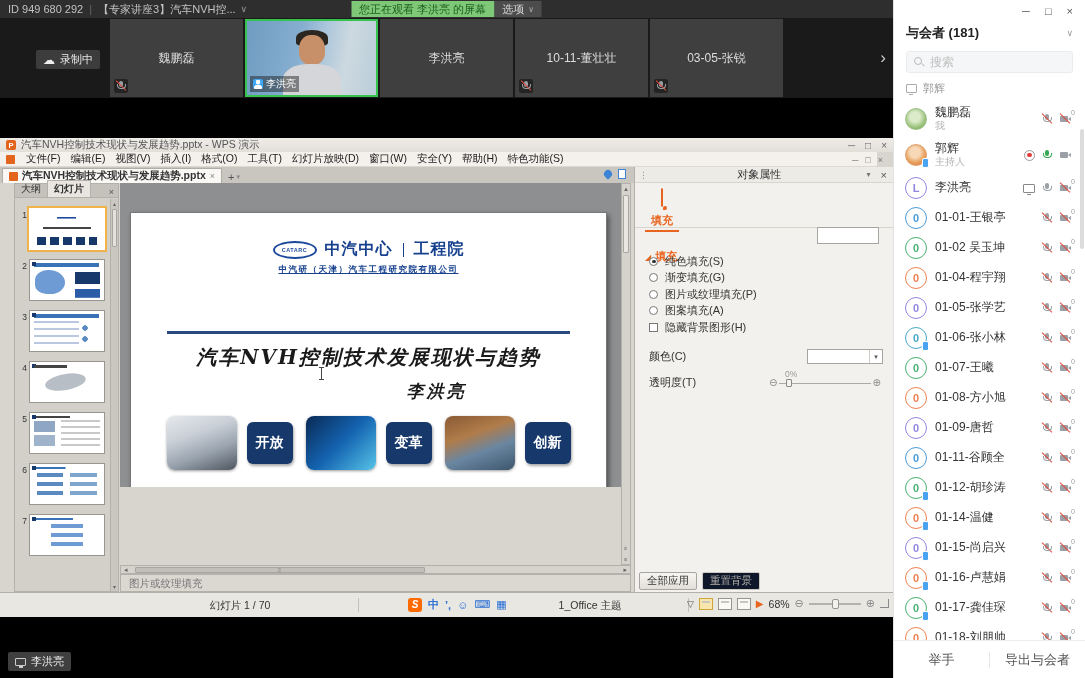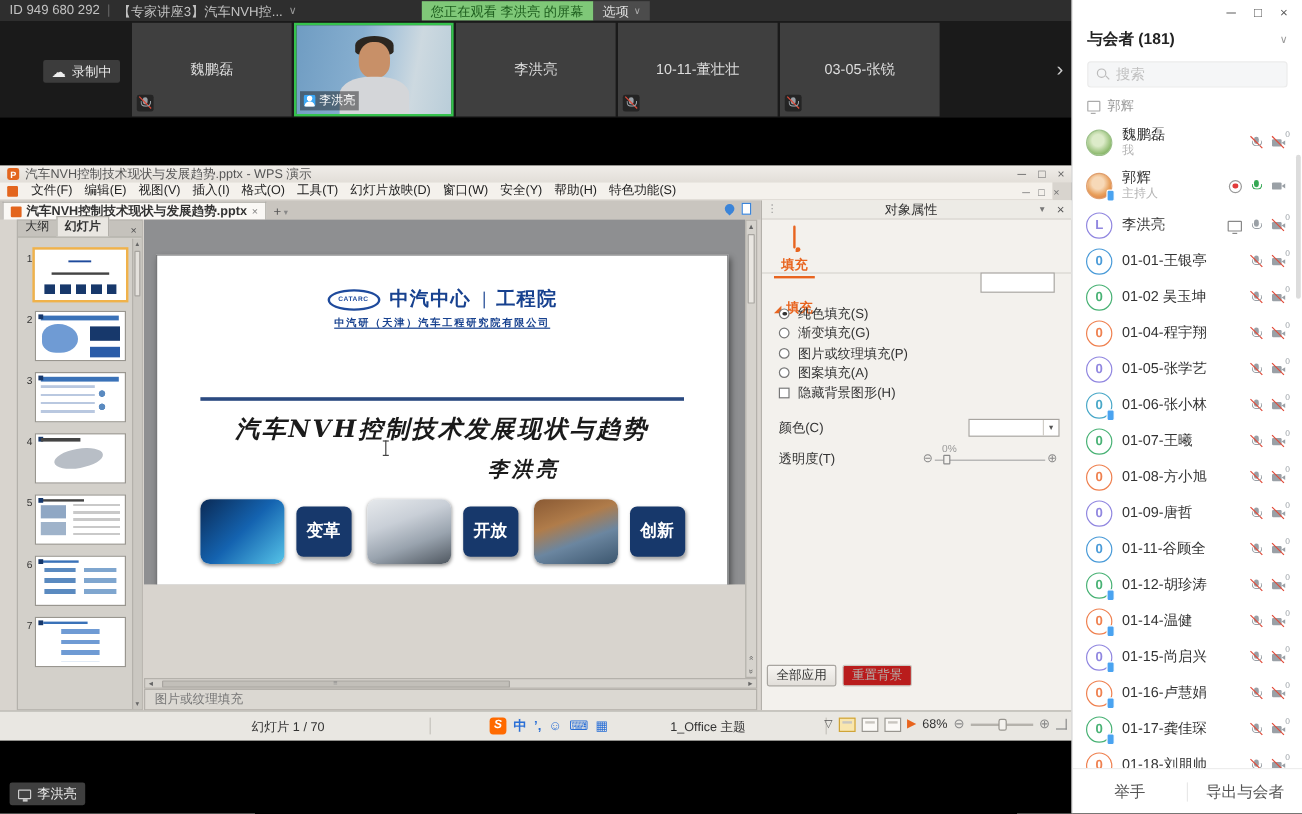--- a/index.html
+++ b/index.html
@@ -161,23 +161,23 @@
   .color-row { position:absolute; left:14px; right:10px; top:182px; display:flex; align-items:center; font-size:11px; color:#333; }
   .color-dd { margin-left:auto; width:76px; height:15px; background:#fff; border:1px solid #a8a5a0; display:flex; cursor:pointer; }
   .color-dd .dda { margin-left:auto; width:13px; border-left:1px solid #d0cdc7; font-size:7px; color:#555; text-align:center; line-height:13px; }
   .transp-row { position:absolute; left:14px; right:12px; top:208px; display:flex; align-items:center; font-size:11px; color:#333; }
   .slider { margin-left:auto; position:relative; width:112px; height:14px; }
   .slider .line { position:absolute; left:10px; right:10px; top:7px; border-top:1px solid #aaa; }
   .slider .mins,.slider .plus { position:absolute; top:1px; font-size:10px; color:#8a8a8a; cursor:pointer; }
   .slider .mins { left:0; } .slider .plus { right:0; }
   .slider .thumb { position:absolute; left:17px; top:3px; width:6px; height:8px; background:#f4f2ee; border:1px solid #8a8a8a; border-radius:1px; cursor:pointer; }
   .slider .val { position:absolute; left:16px; top:-7px; font-size:8.5px; color:#999; }
-  .panel-btns { position:absolute; left:4px; bottom:20px; display:flex; gap:5px; }
+  .panel-btns { position:absolute; left:4px; bottom:2px; display:flex; gap:5px; }
   .pbtn { height:18px; padding:0 7px; font-size:10.5px; display:flex; align-items:center; background:linear-gradient(#f7f5f2,#e2dfda); border:1px solid #a8a5a0; border-radius:2px; color:#333; cursor:pointer; }
-  .pbtn.dis { color:#b5b2ad; border-color:#ccc9c3; background:#b91c1c; cursor:default; }
+  .pbtn.dis { color:#b5b2ad; border-color:#ccc9c3; background:#0f172a; cursor:default; }
 
   
   .statusbar { position:absolute; left:0; right:0; top:454px; height:25px; background:#e9e7e2; border-top:1px solid #b4b1ab; font-size:10.5px; color:#333; }
   .sb-item { position:absolute; top:6px; }
   .sb-sep { position:absolute; top:5px; height:14px; border-left:1px solid #c5c2bc; }
   .ime { position:absolute; left:408px; top:4px; display:flex; align-items:center; gap:6px; }
   .sogou { width:14px; height:14px; background:#ff6a00; border-radius:3px; color:#fff; font-weight:bold; font-style:italic; font-size:10px; display:flex; align-items:center; justify-content:center; }
   .ime b { color:#2a6fd6; font-size:11px; font-weight:bold; }
   .sb-right { position:absolute; right:4px; top:4px; display:flex; align-items:center; gap:5px; }
   .filter-ic { color:#555; font-size:9px; cursor:pointer; }
@@ -436,27 +436,27 @@
             </div>
             <div class="logosub">中汽研（天津）汽车工程研究院有限公司</div>
           </div>
           <div class="sline" style="top:118px;"></div>
           <div class="stitle">汽车NVH控制技术发展现状与趋势</div>
           <div class="ibeam"></div>
           <div class="sauthor">李洪亮</div>
           <div class="kwrow">
 
               <div class="kw">
+                <span class="kimg img-catarc"></span>
+                <span class="kbtn">开放</span>
+              </div>
+
+              <div class="kw">
                 <span class="kimg img-tech"></span>
                 <span class="kbtn">变革</span>
-              </div>
-
-              <div class="kw">
-                <span class="kimg img-catarc"></span>
-                <span class="kbtn">开放</span>
               </div>
 
               <div class="kw">
                 <span class="kimg img-road"></span>
                 <span class="kbtn">创新</span>
               </div>
 
           </div>
           <div class="sline" style="top:292px;"></div>
         </div>

